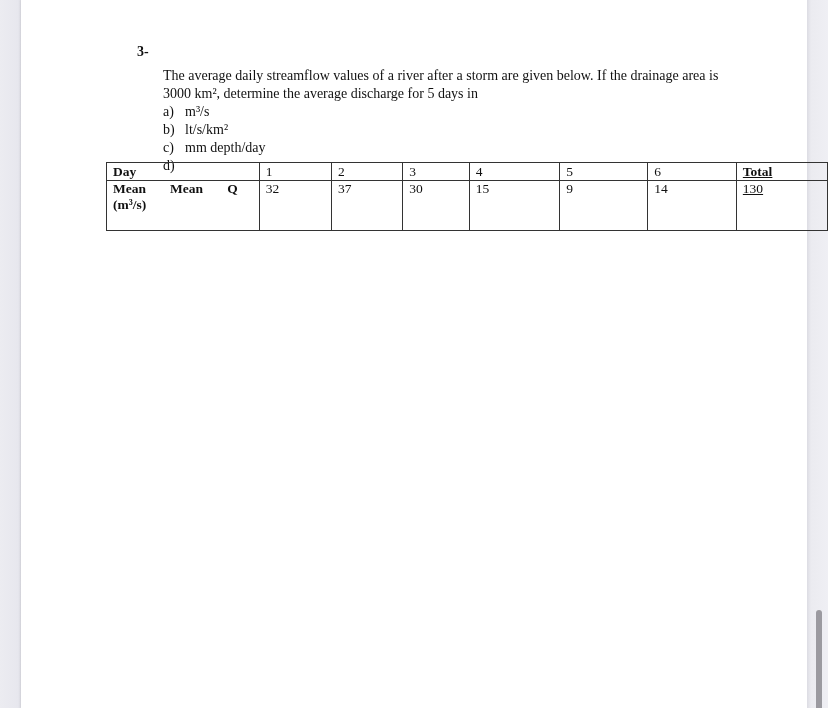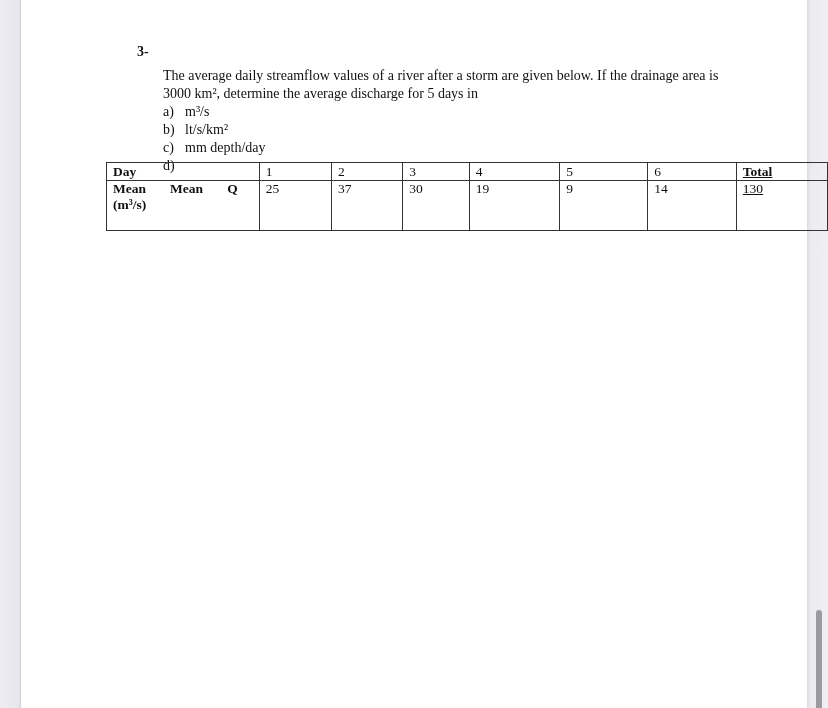--- a/index.html
+++ b/index.html
@@ -161,23 +161,23 @@
     </tr>
     <tr class="value-row">
       <td class="label-cell">
         <div class="mean-line">
           <span>Mean</span>
           <span>Mean</span>
           <span>Q</span>
         </div>
         <div class="unit-line">(m³/s)</div>
       </td>
-      <td class="c1">25</td>
+      <td class="c1">32</td>
       <td class="c2">37</td>
       <td class="c3">30</td>
-      <td class="c4">19</td>
+      <td class="c4">15</td>
       <td class="c5">9</td>
       <td class="c6">14</td>
       <td class="c7">130</td>
     </tr>
   </tbody>
     </table>
 </div>
 
 </body></html>

